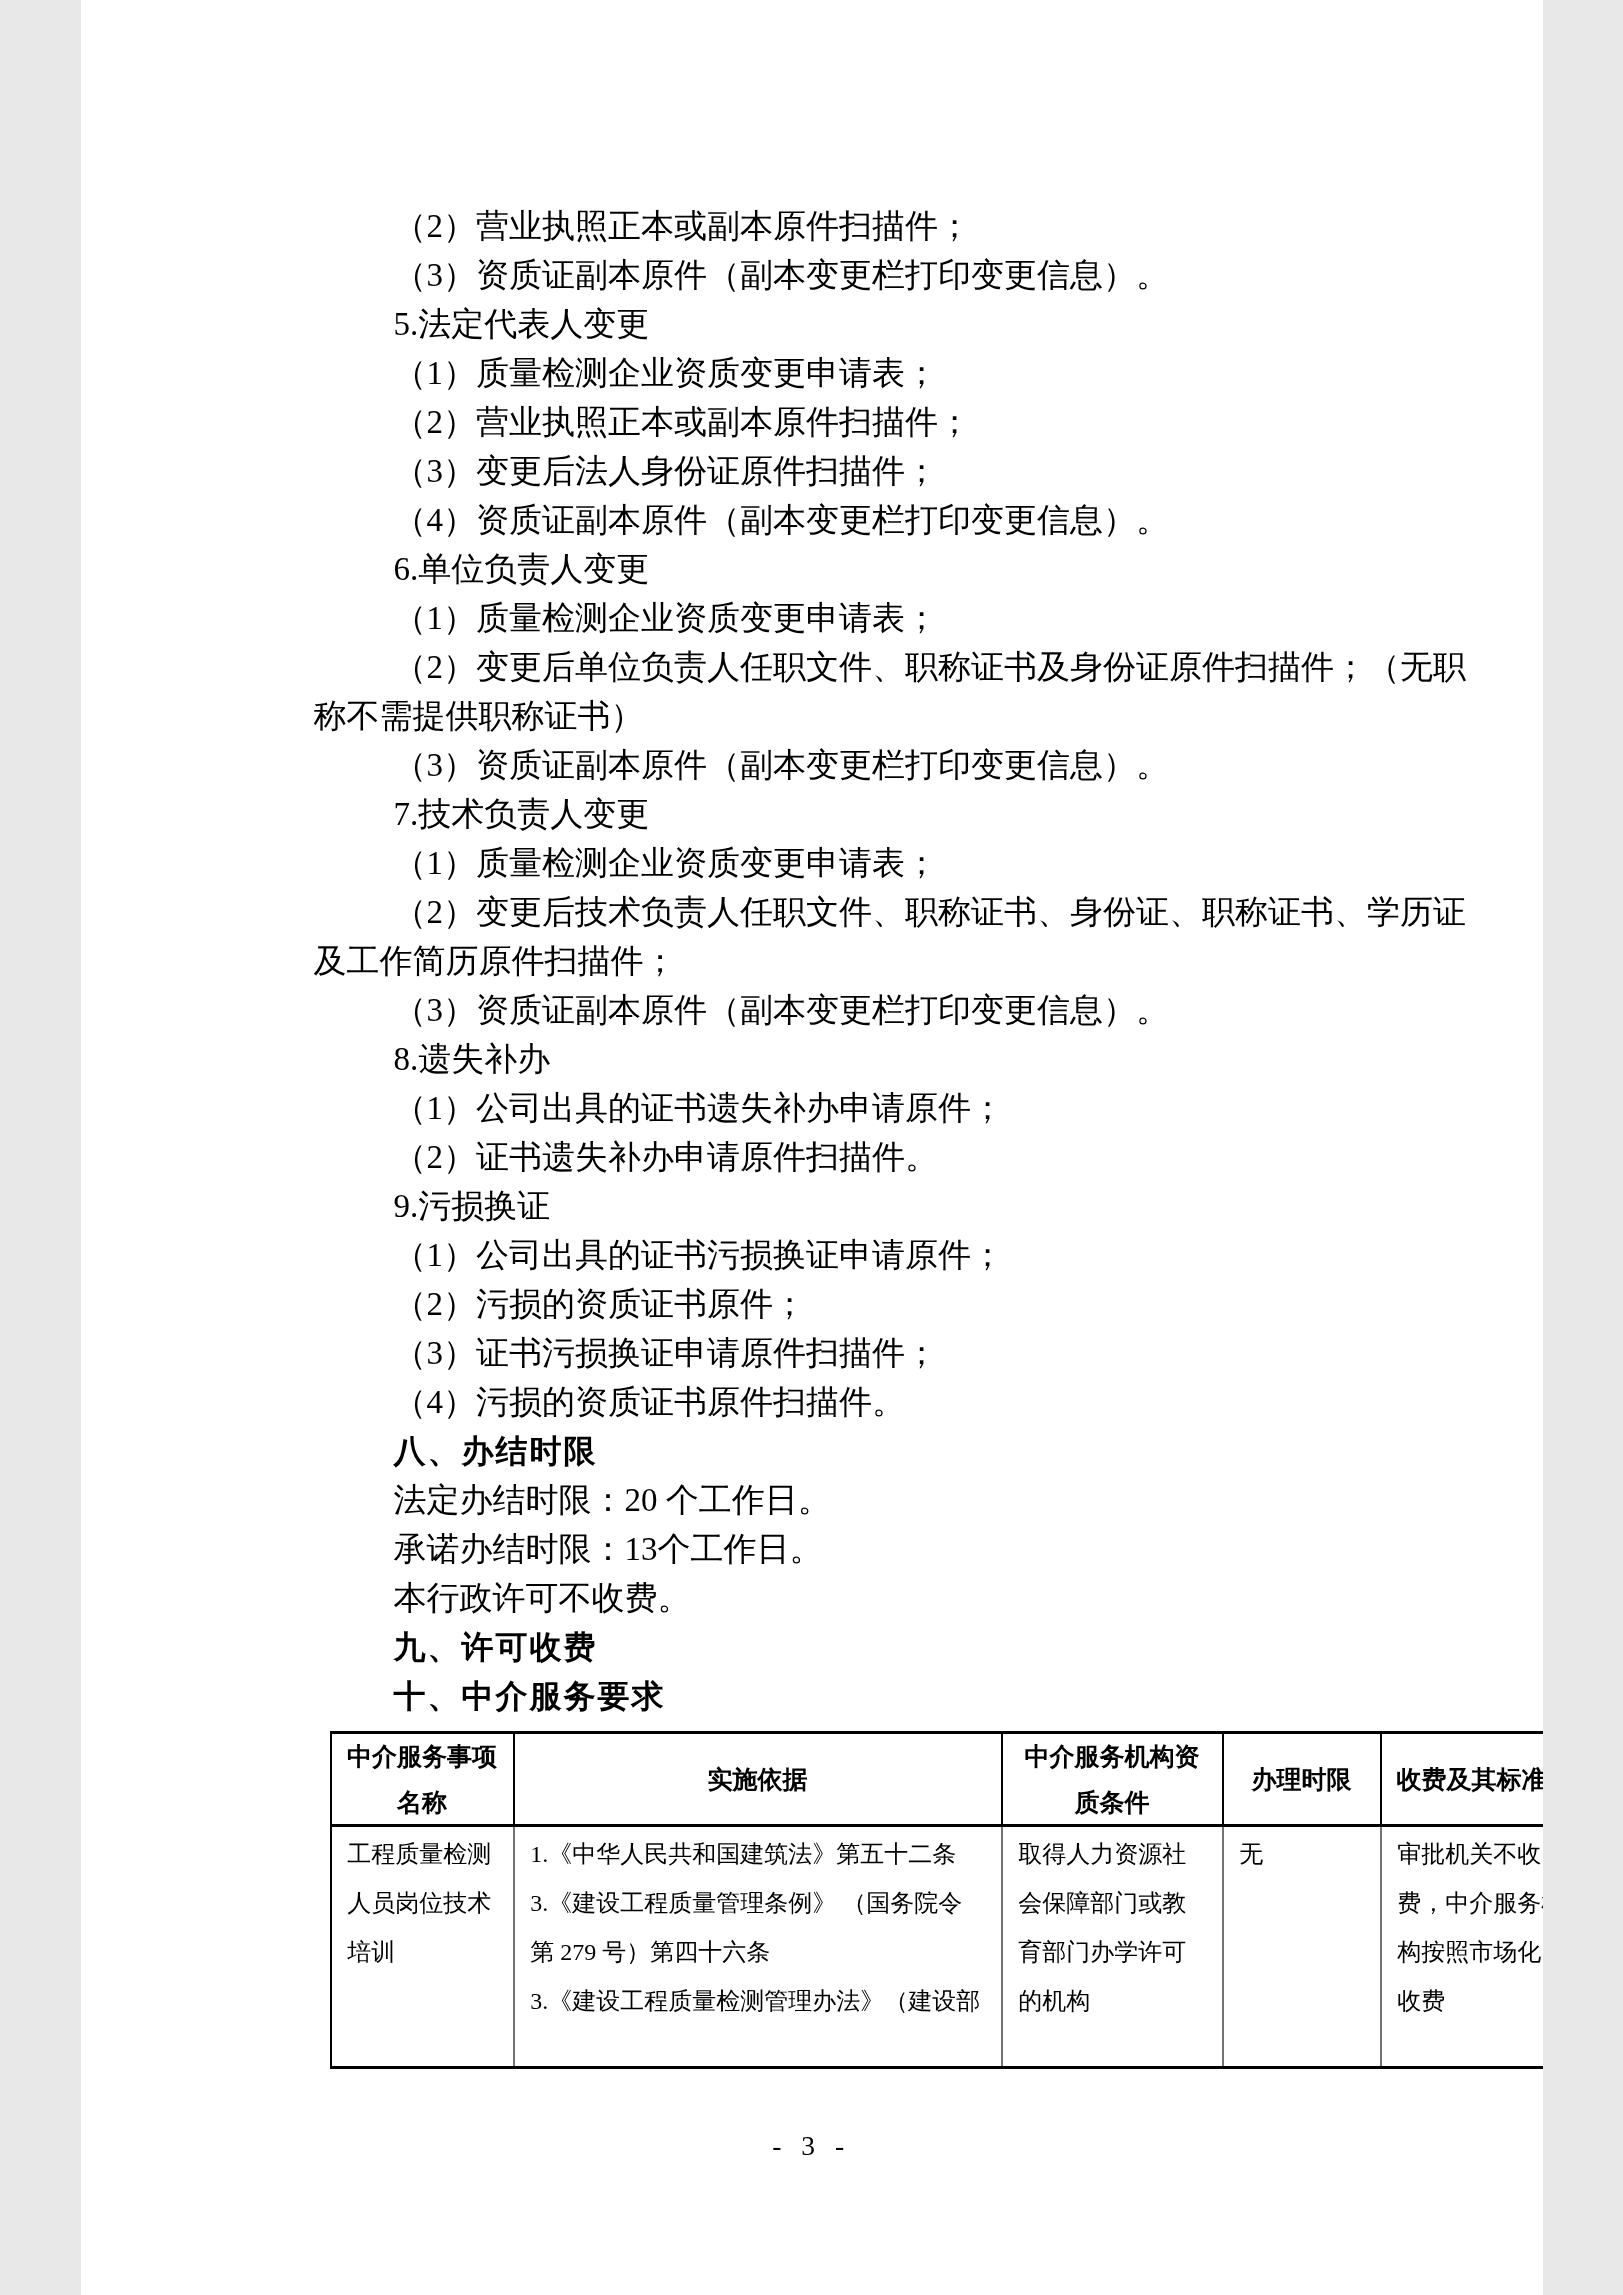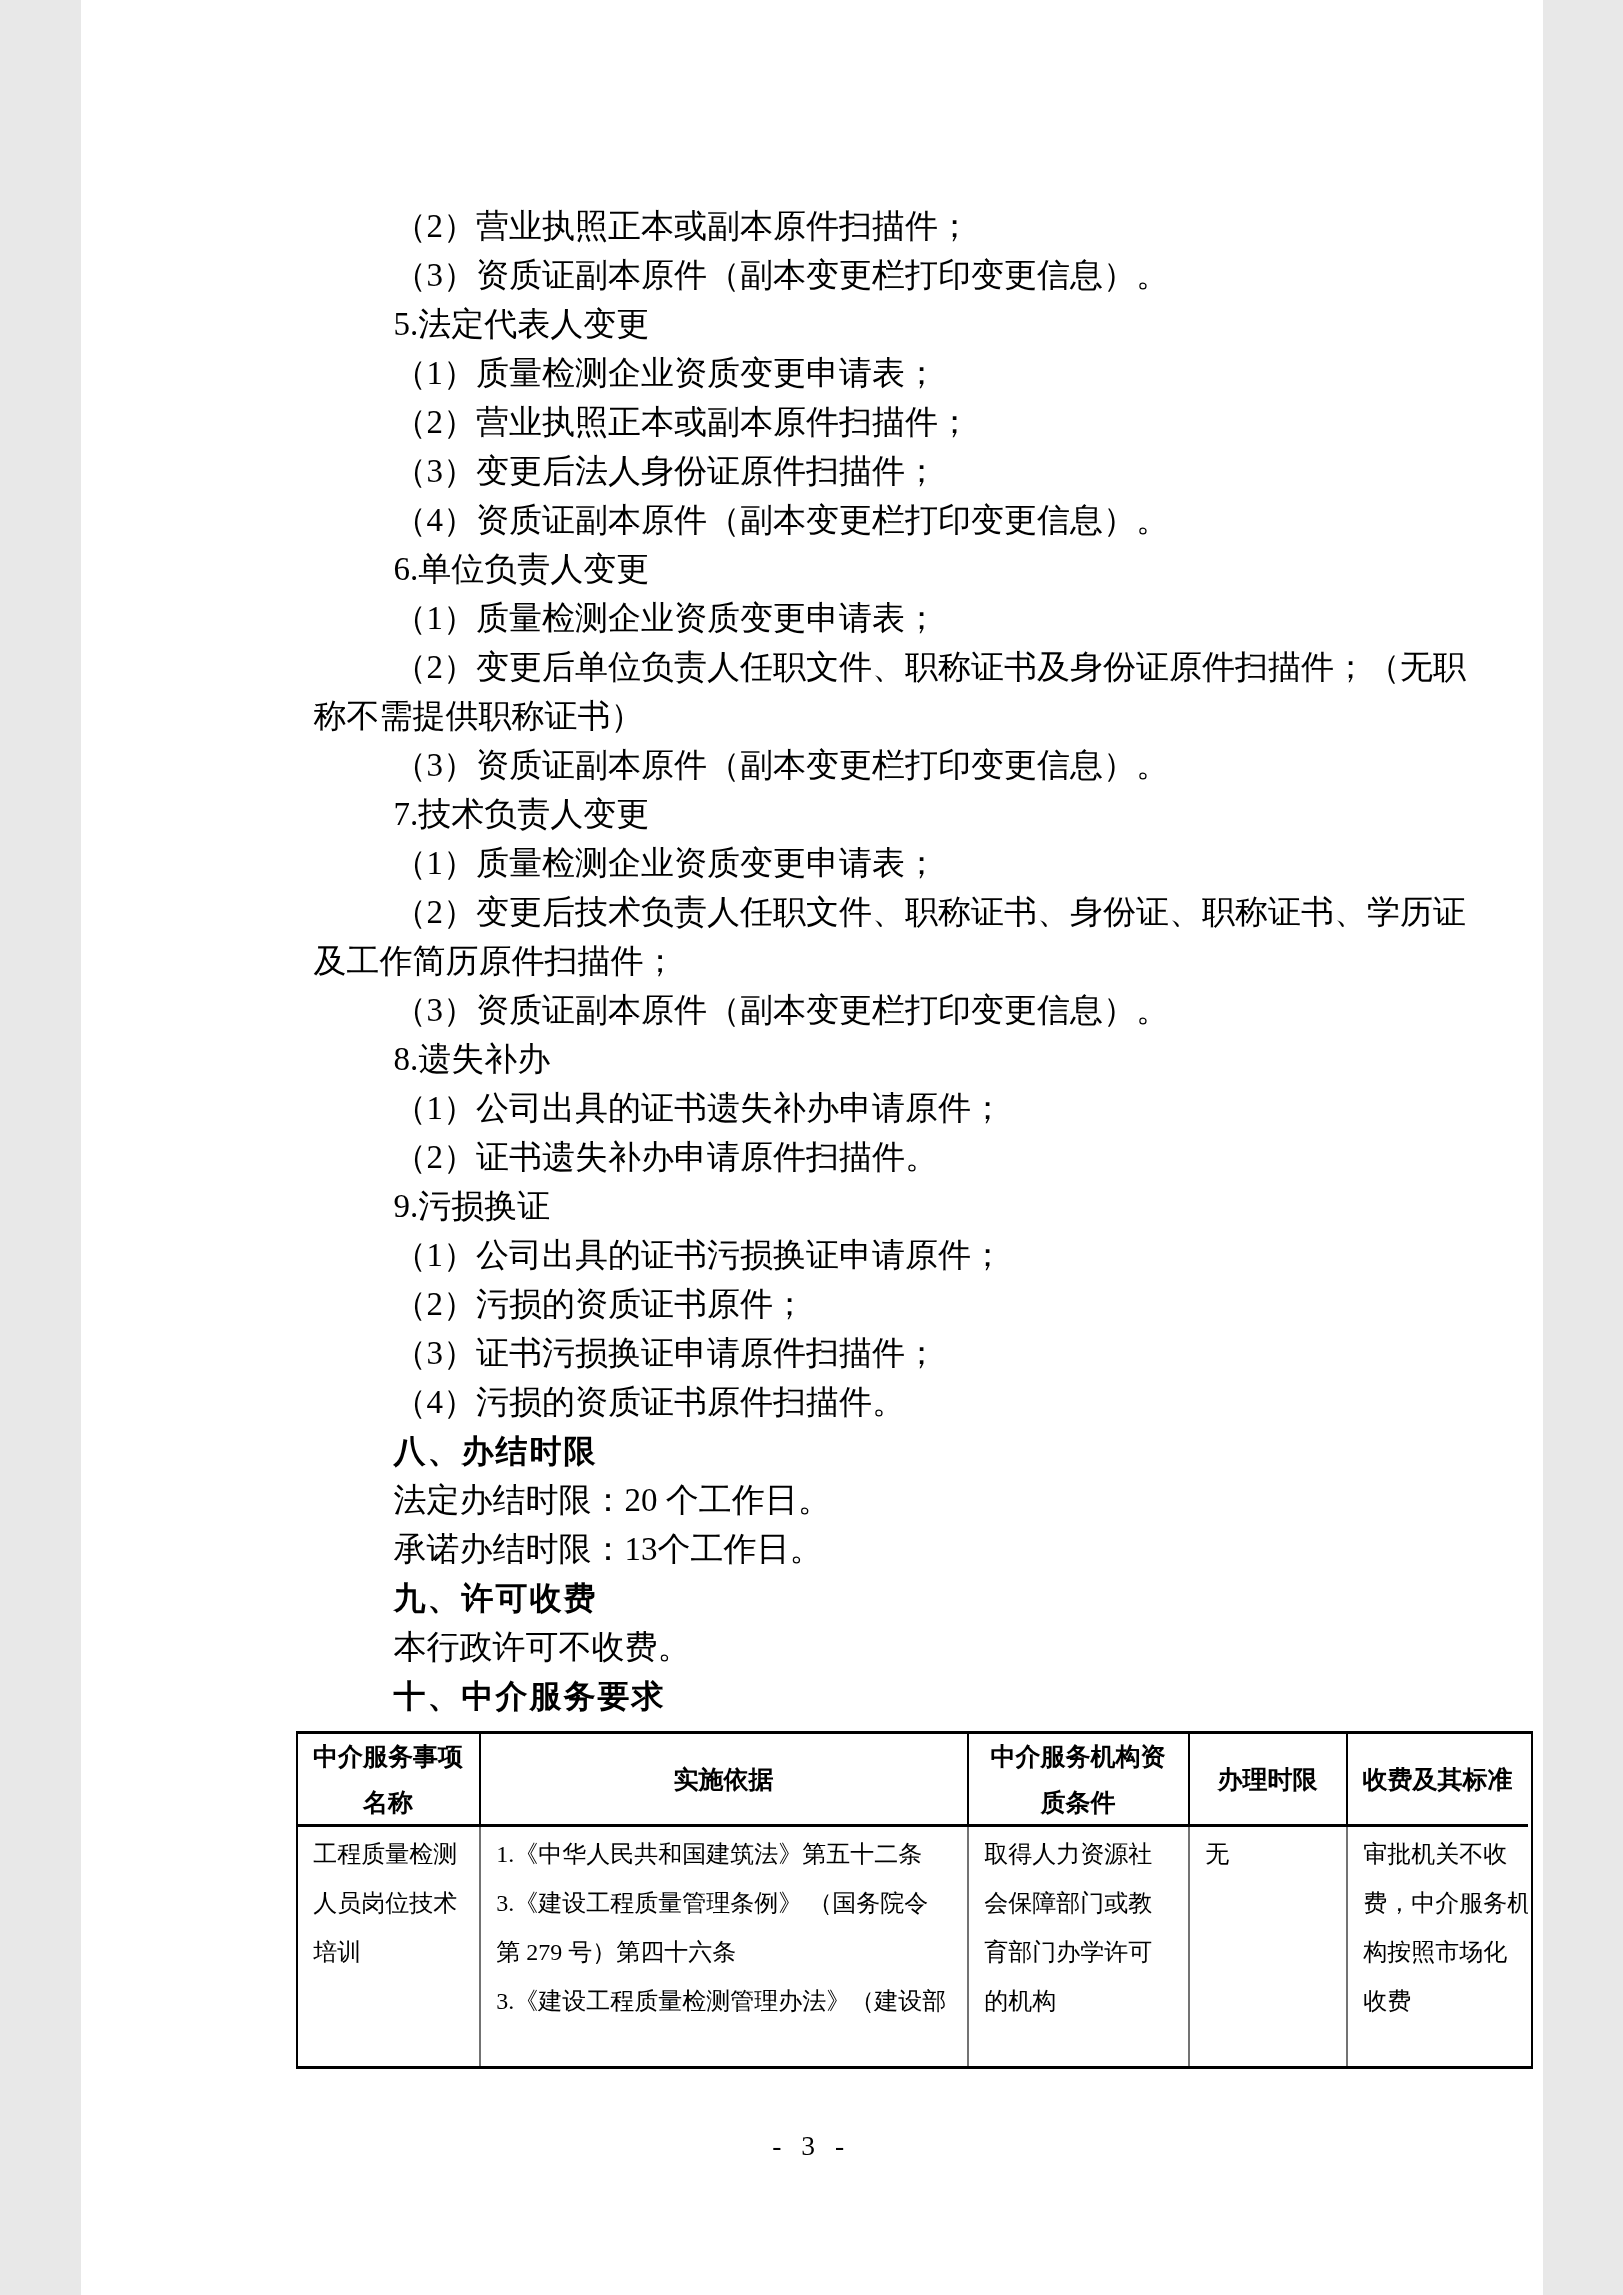--- a/index.html
+++ b/index.html
@@ -1,21 +1,21 @@
 <!DOCTYPE html>
 <html style="font-size:10.5px"><head>
 <meta charset="utf-8">
 <style>
   html,body{margin:0;padding:0;background:#e8e8e8;}
   .page{position:relative;width:1462px;height:2295px;background:#ffffff;color:#000;overflow:hidden;margin:0 auto;}
   .content{position:absolute;left:233px;top:202px;width:1166px;}
   .ln{line-height:49px;height:49px;font-size:33px;font-family:"Liberation Serif","DejaVu Serif",serif;white-space:nowrap;color:#000;}
   .ind{padding-left:80px;}
   .hd{font-family:Liberation Serif, serif;font-weight:bold;font-size:32px;letter-spacing:2px;}
-  .tbl{position:absolute;left:215px;top:1731px;width:1233px;border-top:3.9px solid #000;border-bottom:3.9px solid #000;border-left:2px solid #000;border-right:2px solid #000;display:grid;grid-template-columns:181px 488px 221px 158px 182px;box-sizing:content-box;}
+  .tbl{position:absolute;left:249px;top:1731px;width:1233px;border-top:3.9px solid #000;border-bottom:3.9px solid #000;border-left:2px solid #000;border-right:2px solid #000;display:grid;grid-template-columns:181px 488px 221px 158px 182px;box-sizing:content-box;}
   .th{height:90px;border-bottom:3.3px solid #000;border-left:2px solid #000;display:flex;flex-direction:column;justify-content:center;align-items:center;font-family:"Liberation Sans","DejaVu Sans",sans-serif;font-weight:bold;font-size:25px;}
   .th.first,.td.first{border-left:none;}
   .hl{line-height:46px;white-space:nowrap;}
   .td{height:239px;border-left:2px solid #737373;padding:3.3px 0 0 15.7px;box-sizing:border-box;font-size:24px;font-family:"Liberation Serif","DejaVu Serif",serif;overflow:hidden;}
   .tl{line-height:49px;white-space:nowrap;}
   .pagenum{position:absolute;top:2130px;left:0;width:100%;text-align:center;font-size:27.5px;letter-spacing:6.5px;font-family:"Liberation Serif","DejaVu Serif",serif;}
 </style>
 </head>
 <body>
 
@@ -43,22 +43,22 @@
     <div class="ln ind">（1）公司出具的证书遗失补办申请原件；</div>
     <div class="ln ind">（2）证书遗失补办申请原件扫描件。</div>
     <div class="ln ind">9.污损换证</div>
     <div class="ln ind">（1）公司出具的证书污损换证申请原件；</div>
     <div class="ln ind">（2）污损的资质证书原件；</div>
     <div class="ln ind">（3）证书污损换证申请原件扫描件；</div>
     <div class="ln ind">（4）污损的资质证书原件扫描件。</div>
     <div class="ln ind hd">八、办结时限</div>
     <div class="ln ind">法定办结时限：20 个工作日。</div>
     <div class="ln ind">承诺办结时限：13个工作日。</div>
+    <div class="ln ind">本行政许可不收费。</div>
     <div class="ln ind hd">九、许可收费</div>
-    <div class="ln ind">本行政许可不收费。</div>
     <div class="ln ind hd">十、中介服务要求</div>
   </div>
 
   <div class="tbl">
     <div class="th first">
       <div class="hl">中介服务事项</div>
       <div class="hl">名称</div>
     </div>
     <div class="th">
       <div class="hl">实施依据</div>

